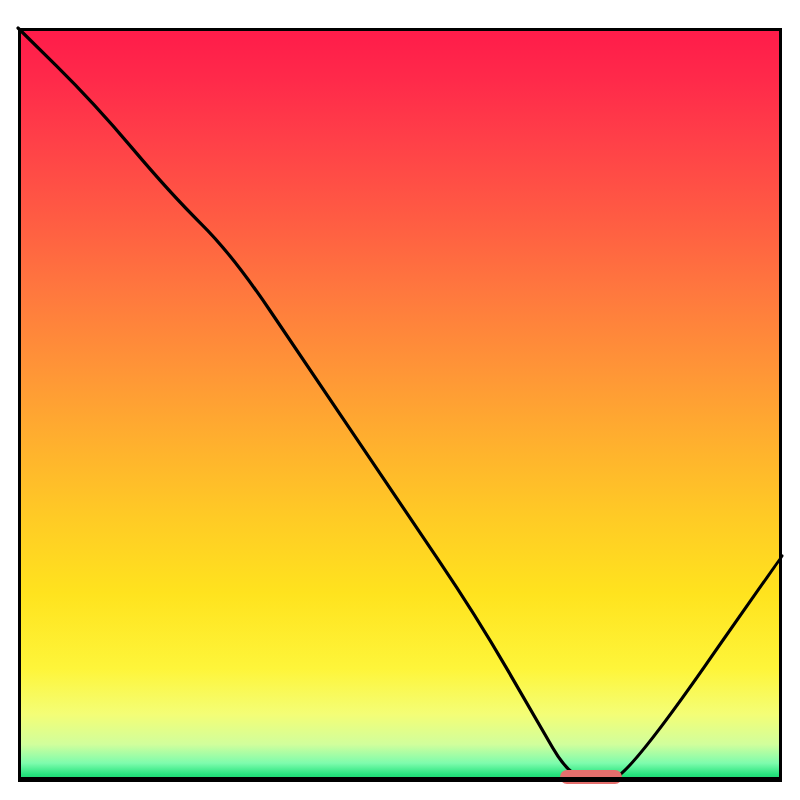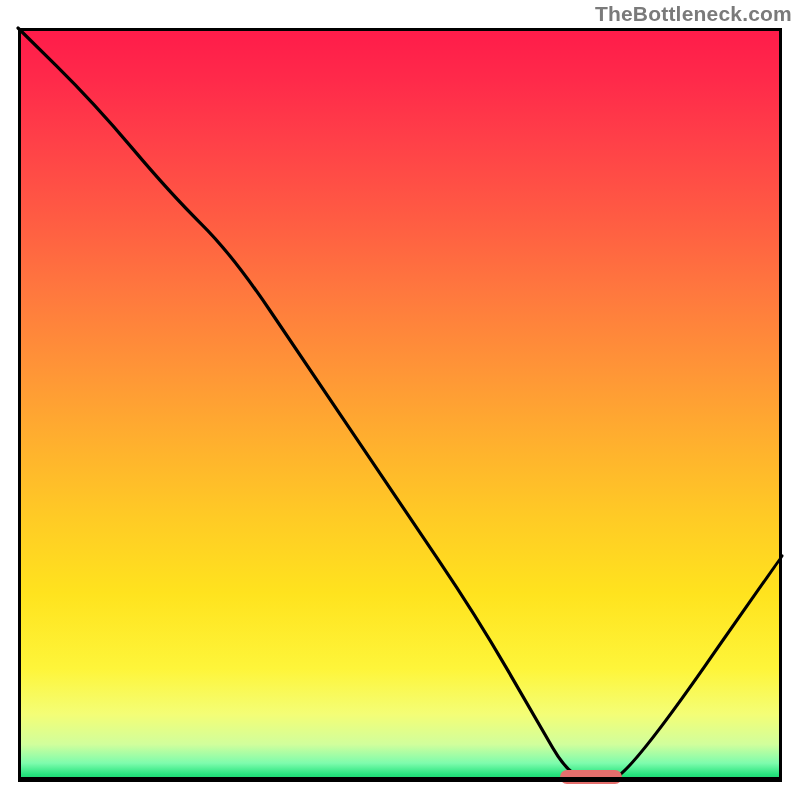--- a/index.html
+++ b/index.html
@@ -84,21 +84,20 @@
     height: 14px;
     border-radius: 7px;
     background: #e46f6d;
     bottom: -2px;              
   }
 </style>
 </head>
 <body>
 
 <div class="chart-wrap">
-  <div class="watermark">TheBottleneck.com</div>
 
   <div class="plot">
     <div class="bg-gradient"></div>
 
     <svg class="curve" viewBox="0 0 764 754" preserveAspectRatio="none">
       <path d="M 0 0 Q 0 0 38.2 37.69999999999999 Q 76.4 75.39999999999998 114.60000000000001 120.63999999999999 Q 152.8 165.88 183.36 196.04000000000002 Q 213.92000000000002 226.20000000000005 252.12 282.75 Q 290.32 339.29999999999995 336.15999999999997 407.15999999999997 Q 382 475.02 420.2 531.5699999999999 Q 458.4 588.12 488.96 640.9 Q 519.52 693.68 534.8 720.0699999999999 Q 550.0799999999999 746.46 565.3599999999999 750.23 Q 580.64 754 595.9200000000001 750.23 Q 611.2 746.46 687.6 637.13 T 764 527.8" fill="none" stroke="#000" stroke-width="3.2" stroke-linecap="round" stroke-linejoin="round"></path>
     </svg>
 
     <div class="marker" style="left: 542.44px; width: 61.12px; background: rgb(228, 111, 109);"></div>
 

